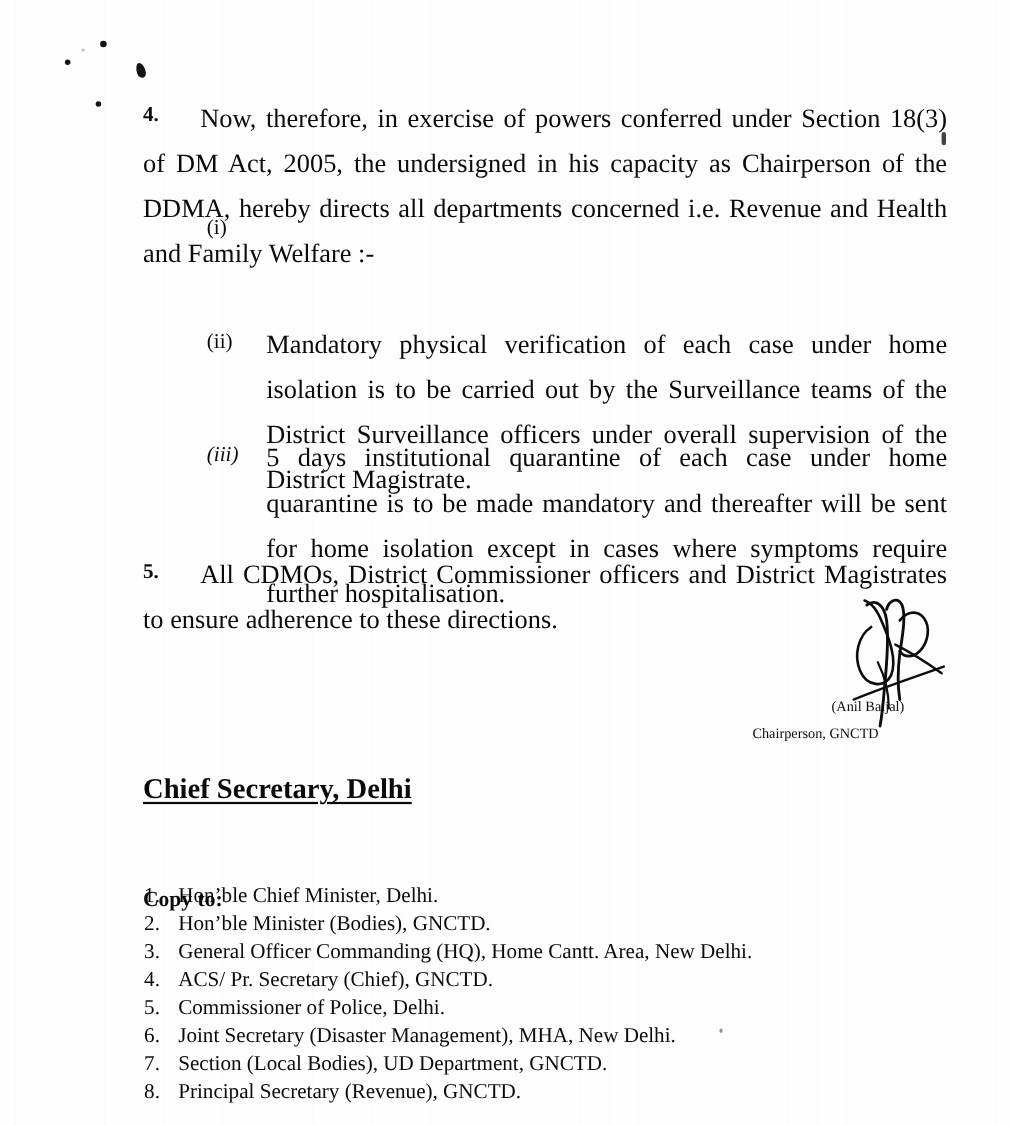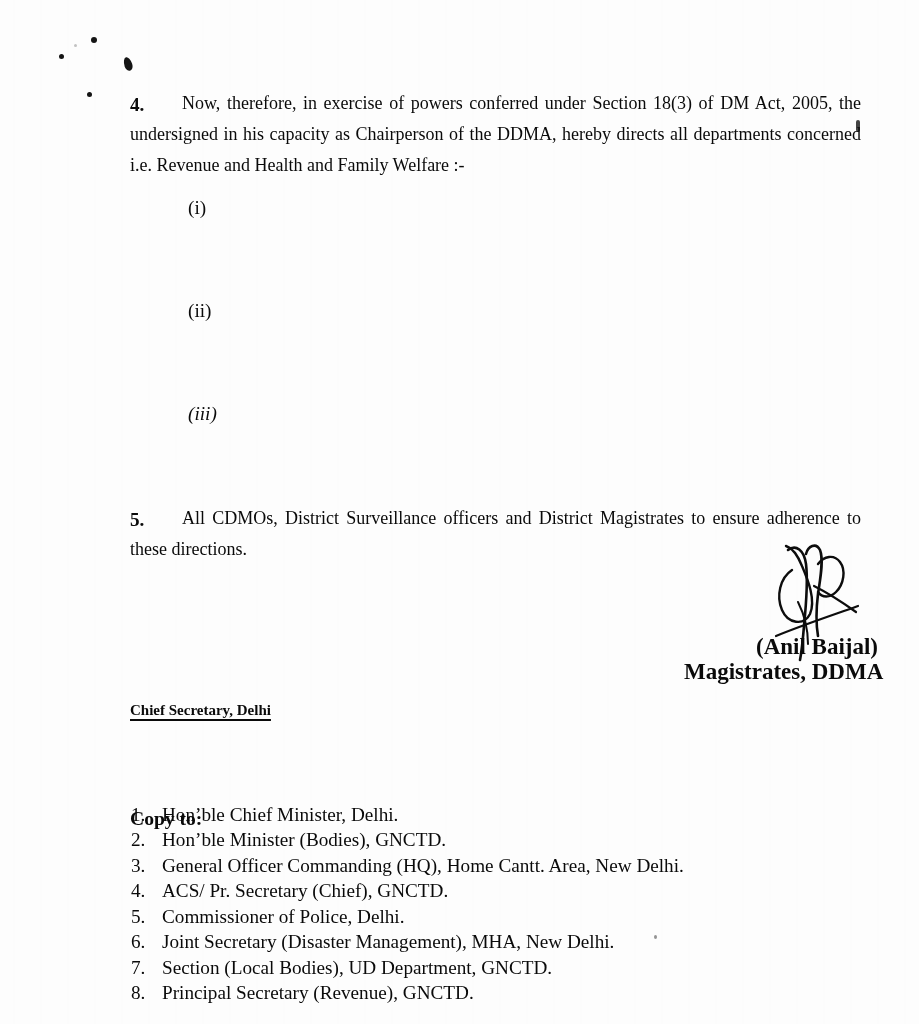--- a/index.html
+++ b/index.html
@@ -38,52 +38,52 @@
     border-radius: 50%;
   }
   .speck.teardrop {
     border-radius: 52% 48% 46% 54% / 62% 58% 42% 38%;
     transform: rotate(-18deg);
   }
 
   
   .block {
     position: absolute;
-    font-size: 18px;
-    line-height: 31px;
+    font-size: 24px;
+    line-height: 41px;
     text-align: justify;
     text-justify: inter-word;
   }
   .para-num {
     position: absolute;
     font-weight: bold;
     font-size: 19.2px;
     line-height: 34.5px;
   }
   .roman {
     position: absolute;
     font-size: 19.2px;
     line-height: 34.5px;
   }
 
   .sig-name {
     position: absolute;
-    font-weight: bold;
-    font-size: 23px;
+    font-weight: normal;
+    font-size: 13px;
     white-space: nowrap;
   }
   .signature-mark {
     position: absolute;
     pointer-events: none;
   }
 
   .addressee {
     position: absolute;
     font-weight: bold;
-    font-size: 15px;
+    font-size: 26px;
     text-decoration: underline;
     text-underline-offset: 3.5px;
     text-decoration-thickness: 2px;
     white-space: nowrap;
   }
   .copy-heading {
     position: absolute;
     font-weight: bold;
     font-size: 19.6px;
     white-space: nowrap;
@@ -123,40 +123,42 @@
   <div class="speck" style="left:74px; top:44px; width:3px; height:3px; opacity:.25;"></div>
   <div class="speck" style="left:654px; top:935px; width:3px; height:4px; opacity:.45;"></div>
   <div class="speck" style="left:856px; top:120px; width:4px; height:12px; opacity:.8; border-radius:2px;"></div>
 
   <div class="para-num" style="left:130px; top:88px;">4.</div>
   <div class="block" style="left:130px; top:88px; width:731px; text-indent:52px;">Now, therefore, in exercise of powers conferred under Section 18(3) of DM Act, 2005, the undersigned in his capacity as Chairperson of the DDMA, hereby directs all departments concerned i.e. Revenue and Health and Family Welfare :-</div>
 
   <div class="roman" style="left:188px; top:191px;">(i)</div>
 
   <div class="roman" style="left:188px; top:294px;">(ii)</div>
+  <div class="block" style="left:242px; top:294px; width:619px;">Mandatory physical verification of each case under home isolation is to be carried out by the Surveillance teams of the District Surveillance officers under overall supervision of the District Magistrate.</div>
 
   <div class="roman" style="left:188px; top:397px;font-style:italic;">(iii)</div>
+  <div class="block" style="left:242px; top:397px; width:619px;">5 days institutional quarantine of each case under home quarantine is to be made mandatory and thereafter will be sent for home isolation except in cases where symptoms require further hospitalisation.</div>
 
   <div class="para-num" style="left:130px; top:503px;">5.</div>
-  <div class="block" style="left:130px; top:503px; width:731px; text-indent:52px;">All CDMOs, District Surveillance officers and District Magistrates to ensure adherence to these directions.</div>
+  <div class="block" style="left:130px; top:503px; width:731px; text-indent:52px;">All CDMOs, District Commissioner officers and District Magistrates to ensure adherence to these directions.</div>
 
   <svg class="signature-mark" style="left:758px; top:540px;" width="110" height="125" viewBox="0 0 110 125">
     <g fill="none" stroke="#0d0d0d" stroke-linecap="round" stroke-linejoin="round">
       <path d="M34 30 C22 38 18 56 24 70 C30 84 46 86 52 74 C58 60 50 40 44 26 C40 16 34 8 28 6" stroke-width="2.4"></path>
       <path d="M30 10 C38 4 46 10 48 24 C50 40 48 66 46 86 C45 98 44 110 42 120" stroke-width="2.6"></path>
       <path d="M48 14 C50 6 58 2 62 10 C66 20 62 40 60 54 C58 70 58 84 60 96" stroke-width="2.6"></path>
       <path d="M60 24 C66 16 76 14 82 22 C88 30 86 44 78 52 C72 58 64 58 60 52" stroke-width="2.4"></path>
       <path d="M56 46 C68 52 84 62 98 72" stroke-width="2.2"></path>
       <path d="M18 96 C42 86 72 76 100 66" stroke-width="2.2"></path>
       <path d="M40 62 C46 74 50 90 50 104" stroke-width="2.0"></path>
     </g>
   </svg>
 
   <div class="sig-name" style="left:756px; top:634px;">(Anil Baijal)</div>
-  <div class="sig-name" style="left:684px; top:659px;">Magistrates, DDMA</div>
+  <div class="sig-name" style="left:684px; top:659px;">Chairperson, GNCTD</div>
 
   <div class="addressee" style="left:130px; top:702px;">Chief Secretary, Delhi</div>
 
   <div class="copy-heading" style="left:130px; top:760px;margin-top:48px;">Copy to:</div>
 
   <div class="copy-list">
     <div class="copy-row" style="top:804px;">
       <span class="copy-num">1.</span>
       <span class="copy-text">Hon’ble Chief Minister, Delhi.</span>
     </div>

